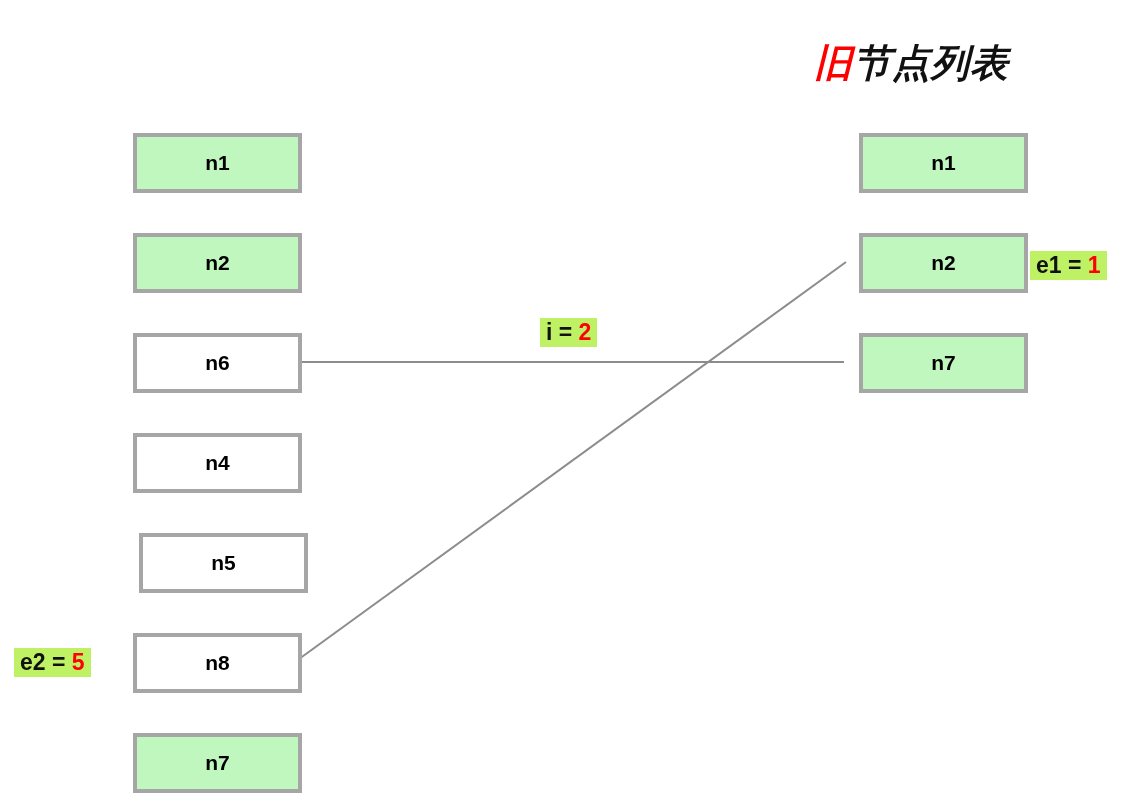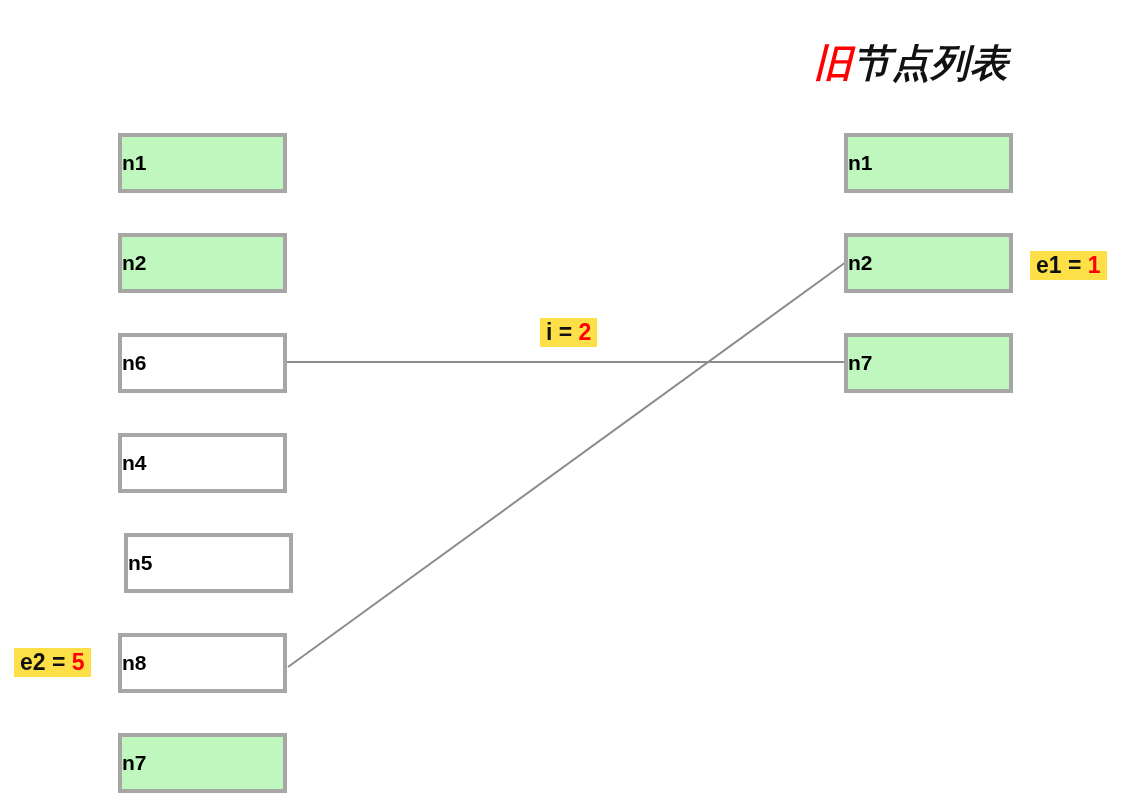--- a/index.html
+++ b/index.html
@@ -37,35 +37,37 @@
 
   .node-box {
     position: absolute;
     width: 169px;
     height: 60px;
     box-sizing: border-box;
     border: 4px solid #a6a6a6;
     background: #ffffff;
     display: flex;
     align-items: center;
+    justify-content: center;
     font-size: 21px;
     font-weight: 700;
     color: #000000;
     z-index: 3;
+    margin-left: 15px;
   }
   .node-box.green { background: #bff7bf; }
 
   .edge-label {
     position: absolute;
     font-size: 23px;
     font-weight: 700;
     color: #111111;
     white-space: nowrap;
     z-index: 4;
-    background: #fde047;
+    background: #bef264;
     padding: 2px 6px;
     line-height: 1.1;
   }
   .edge-label .num { color: #ff0000; }
 
   svg#links {
     position: absolute;
     left: 0; top: 0;
     width: 1126px;
     height: 800px;

